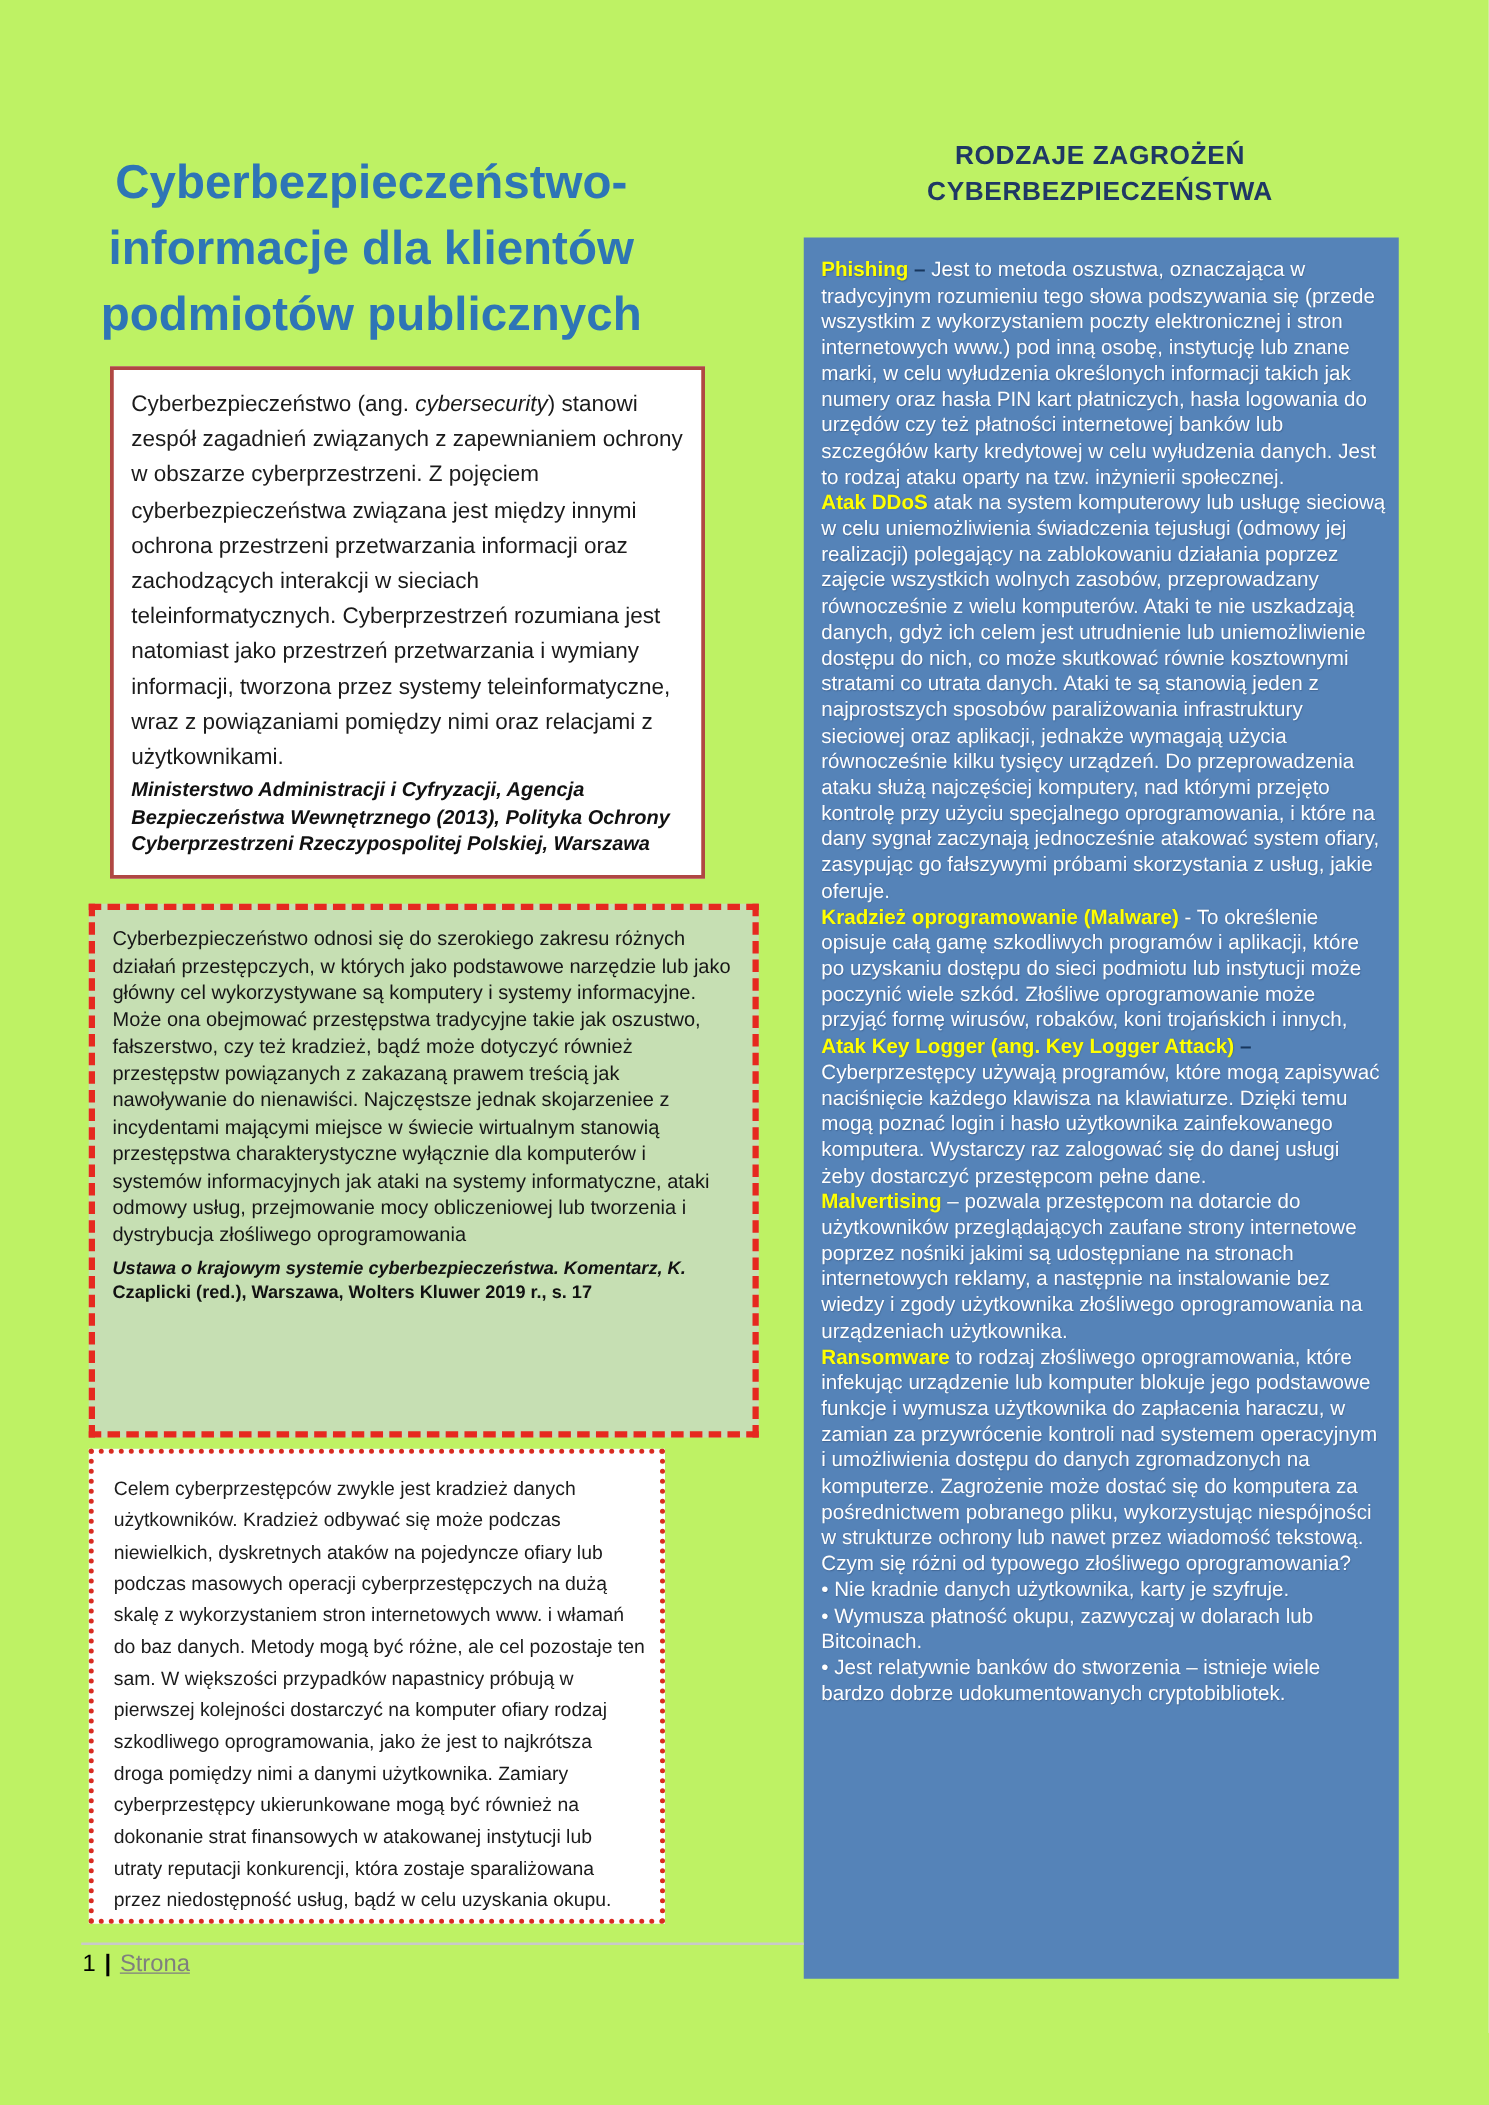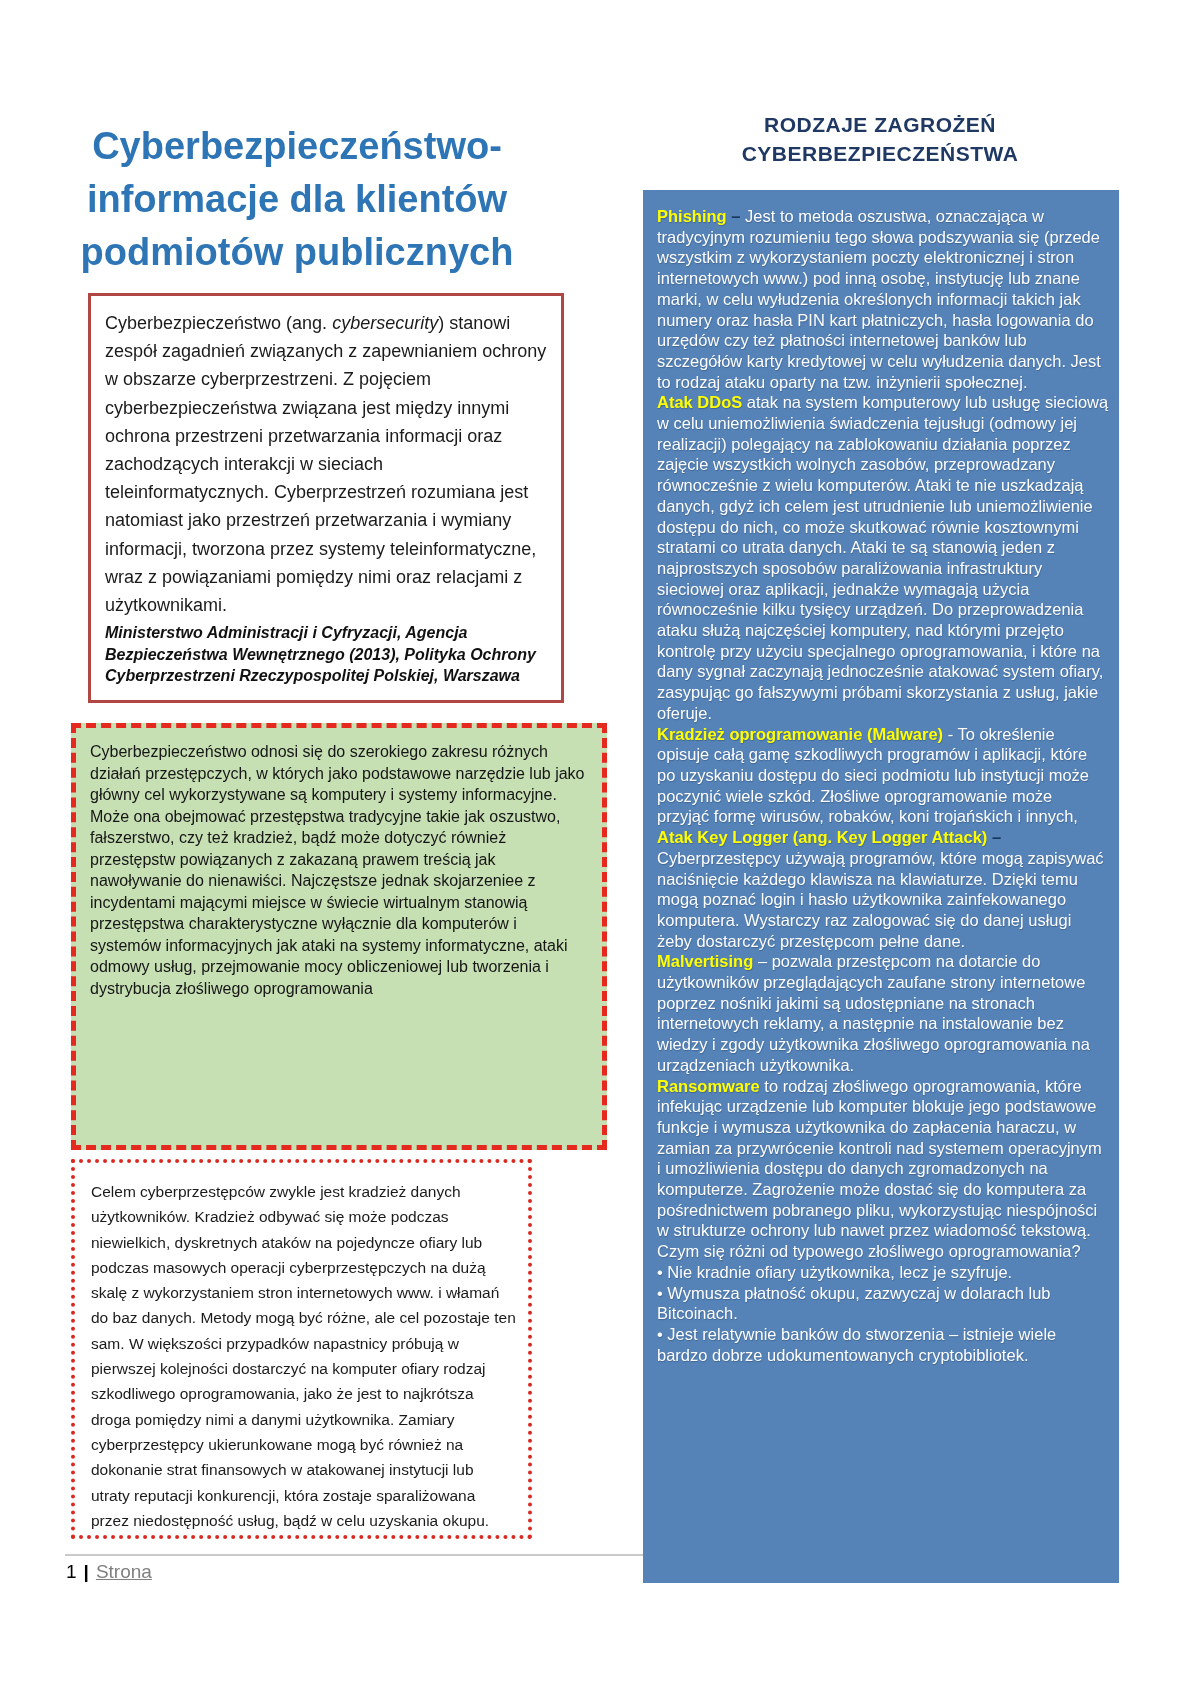--- a/index.html
+++ b/index.html
@@ -1,17 +1,17 @@
 <!DOCTYPE html>
 <html><head>
 <meta charset="utf-8">
 <style>
   html,body{margin:0;padding:0;background:#e8e8e8;}
   .page{
-    position:relative;width:1191px;height:1684px;margin:0 auto;background:#ffffff;
+    position:relative;width:1191px;height:1684px;margin:0 auto;background:#bef264;
     overflow:hidden;font-family:"Liberation Sans",sans-serif;color:#1b1b1b;
   }
   
   .doc-title{
     position:absolute;left:56px;top:120px;width:482px;text-align:center;
     color:#2E75B6;font-weight:bold;font-size:38px;line-height:53px;
   }
   .def-box{
     position:absolute;left:88px;top:293px;width:476px;height:410px;box-sizing:border-box;
     border:3px solid #B04743;padding:13px 12px 0 14px;overflow:hidden;background:#fff;
@@ -61,20 +61,21 @@
     <div>podmiotów publicznych</div>
   </div>
 
   <div class="def-box">
     <p class="def-text"><span>Cyberbezpieczeństwo (ang. </span><span class="it">cybersecurity</span><span>) stanowi zespół zagadnień związanych z zapewnianiem ochrony w obszarze cyberprzestrzeni. Z pojęciem cyberbezpieczeństwa związana jest między innymi ochrona przestrzeni przetwarzania informacji oraz zachodzących interakcji w sieciach teleinformatycznych. Cyberprzestrzeń rozumiana jest natomiast jako przestrzeń przetwarzania i wymiany informacji, tworzona przez systemy teleinformatyczne, wraz z powiązaniami pomiędzy nimi oraz relacjami z użytkownikami.</span></p>
     <p class="def-cite">Ministerstwo Administracji i Cyfryzacji, Agencja Bezpieczeństwa Wewnętrznego (2013), Polityka Ochrony Cyberprzestrzeni Rzeczypospolitej Polskiej, Warszawa</p>
   </div>
 
   <div class="crime-box">
     <p class="crime-text">Cyberbezpieczeństwo odnosi się do szerokiego zakresu różnych działań przestępczych, w których jako podstawowe narzędzie lub jako główny cel wykorzystywane są komputery i systemy informacyjne. Może ona obejmować przestępstwa tradycyjne takie jak oszustwo, fałszerstwo, czy też kradzież, bądź może dotyczyć również przestępstw powiązanych z zakazaną prawem treścią jak nawoływanie do nienawiści. Najczęstsze jednak skojarzeniee z incydentami mającymi miejsce w świecie wirtualnym stanowią przestępstwa charakterystyczne wyłącznie dla komputerów i systemów informacyjnych jak ataki na systemy informatyczne, ataki odmowy usług, przejmowanie mocy obliczeniowej lub tworzenia i dystrybucja złośliwego oprogramowania</p>
+    <p class="crime-cite"><span class="it">Ustawa o krajowym systemie cyberbezpieczeństwa. Komentarz, K.</span><span> Czaplicki (red.), Warszawa, Wolters Kluwer 2019 r., s. 17</span></p>
   </div>
 
   <div class="goal-box">
     <p class="goal-text">Celem cyberprzestępców zwykle jest kradzież danych użytkowników. Kradzież odbywać się może podczas niewielkich, dyskretnych ataków na pojedyncze ofiary lub podczas masowych operacji cyberprzestępczych na dużą skalę z wykorzystaniem stron internetowych www. i włamań do baz danych. Metody mogą być różne, ale cel pozostaje ten sam. W większości przypadków napastnicy próbują w pierwszej kolejności dostarczyć na komputer ofiary rodzaj szkodliwego oprogramowania, jako że jest to najkrótsza droga pomiędzy nimi a danymi użytkownika. Zamiary cyberprzestępcy ukierunkowane mogą być również na dokonanie strat finansowych w atakowanej instytucji lub utraty reputacji konkurencji, która zostaje sparaliżowana przez niedostępność usług, bądź w celu uzyskania okupu.</p>
   </div>
 
   <div class="threat-header">
     <div>RODZAJE ZAGROŻEŃ</div>
     <div>CYBERBEZPIECZEŃSTWA</div>
   </div>
@@ -83,21 +84,21 @@
     <div id="threat-sections">
         <div class="threat"><span class="term">Phishing</span> <span class="dash">–</span> <span>Jest to metoda oszustwa, oznaczająca w tradycyjnym rozumieniu tego słowa podszywania się (przede wszystkim z wykorzystaniem poczty elektronicznej i stron internetowych www.) pod inną osobę, instytucję lub znane marki, w celu wyłudzenia określonych informacji takich jak numery oraz hasła PIN kart płatniczych, hasła logowania do urzędów czy też płatności internetowej banków lub szczegółów karty kredytowej w celu wyłudzenia danych. Jest to rodzaj ataku oparty na tzw. inżynierii społecznej.</span></div>
         <div class="threat"><span class="term">Atak DDoS</span> <span>atak na system komputerowy lub usługę sieciową w celu uniemożliwienia świadczenia tejusługi (odmowy jej realizacji) polegający na zablokowaniu działania poprzez zajęcie wszystkich wolnych zasobów, przeprowadzany równocześnie z wielu komputerów. Ataki te nie uszkadzają danych, gdyż ich celem jest utrudnienie lub uniemożliwienie dostępu do nich,  co może skutkować równie kosztownymi stratami co utrata danych. Ataki te są stanowią jeden z najprostszych sposobów paraliżowania infrastruktury sieciowej oraz aplikacji, jednakże wymagają użycia równocześnie kilku tysięcy urządzeń. Do przeprowadzenia ataku służą najczęściej komputery, nad którymi przejęto kontrolę przy użyciu specjalnego oprogramowania, i które na dany sygnał zaczynają jednocześnie atakować system ofiary, zasypując go fałszywymi próbami skorzystania z usług, jakie oferuje.</span></div>
         <div class="threat"><span class="term">Kradzież oprogramowanie (Malware)</span> <span>- To określenie opisuje całą gamę szkodliwych programów i aplikacji, które po uzyskaniu dostępu do sieci podmiotu lub instytucji może poczynić wiele szkód. Złośliwe oprogramowanie może przyjąć formę wirusów, robaków, koni trojańskich i innych,</span></div>
         <div class="threat"><span class="term">Atak Key Logger (ang. Key Logger Attack)</span> <span class="dash">–</span> <span>Cyberprzestępcy używają programów, które mogą zapisywać naciśnięcie każdego klawisza na klawiaturze. Dzięki temu mogą poznać login i hasło użytkownika zainfekowanego komputera. Wystarczy raz zalogować się do danej usługi żeby dostarczyć przestępcom pełne dane.</span></div>
         <div class="threat"><span class="term">Malvertising</span> <span>– pozwala przestępcom na dotarcie do użytkowników przeglądających zaufane strony internetowe poprzez nośniki jakimi są udostępniane na stronach internetowych reklamy, a następnie na instalowanie bez wiedzy i zgody użytkownika złośliwego oprogramowania na urządzeniach użytkownika.</span></div>
         <div class="threat"><span class="term">Ransomware</span> <span>to rodzaj złośliwego oprogramowania, które infekując urządzenie lub komputer blokuje jego podstawowe funkcje i wymusza użytkownika do zapłacenia haraczu, w zamian za przywrócenie kontroli nad systemem operacyjnym i umożliwienia dostępu do danych zgromadzonych na komputerze. Zagrożenie może dostać się do komputera za pośrednictwem pobranego pliku, wykorzystując niespójności w strukturze ochrony lub nawet przez wiadomość tekstową.</span></div>
       </div>
     <div class="q">Czym się różni od typowego złośliwego oprogramowania?</div>
     <div id="ransomware-bullets">
-        <div class="bullet">• Nie kradnie ofiary użytkownika, lecz je szyfruje.</div>
+        <div class="bullet">• Nie kradnie danych użytkownika, karty je szyfruje.</div>
         <div class="bullet">• Wymusza płatność okupu, zazwyczaj w dolarach lub Bitcoinach.</div>
         <div class="bullet">• Jest relatywnie banków do stworzenia – istnieje wiele bardzo dobrze udokumentowanych cryptobibliotek.</div>
       </div>
   </div>
 
   <div class="footer-rule"></div>
   <div class="footer">
     <span class="num">1</span><span class="sep">|</span><span class="lbl">Strona</span>
   </div>
 

